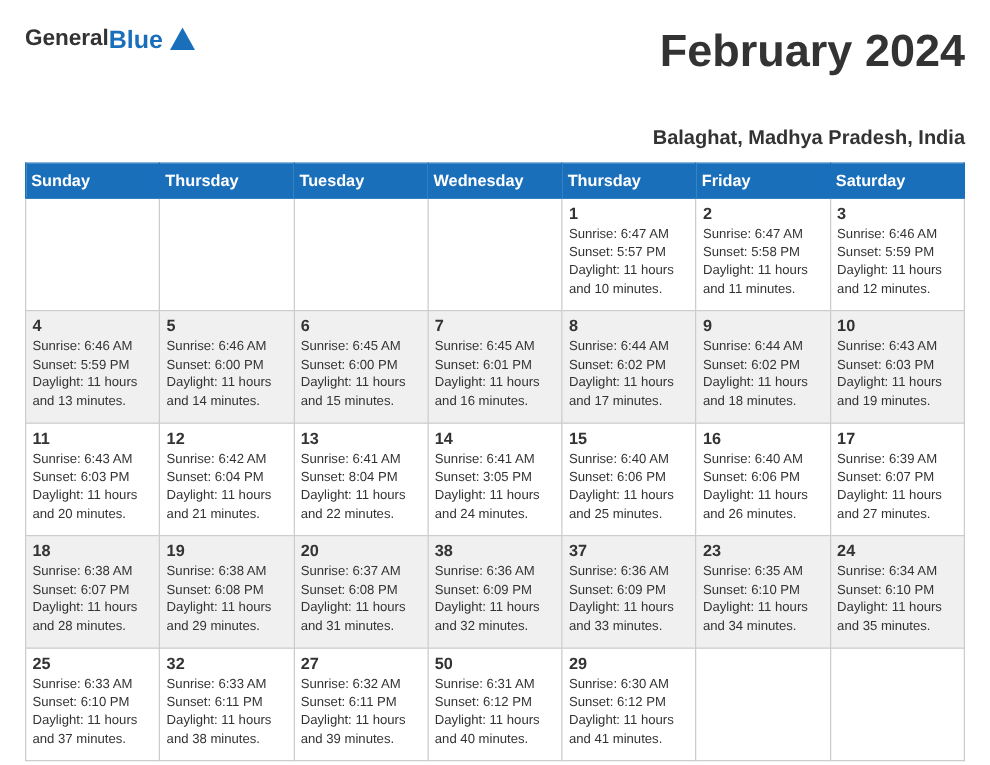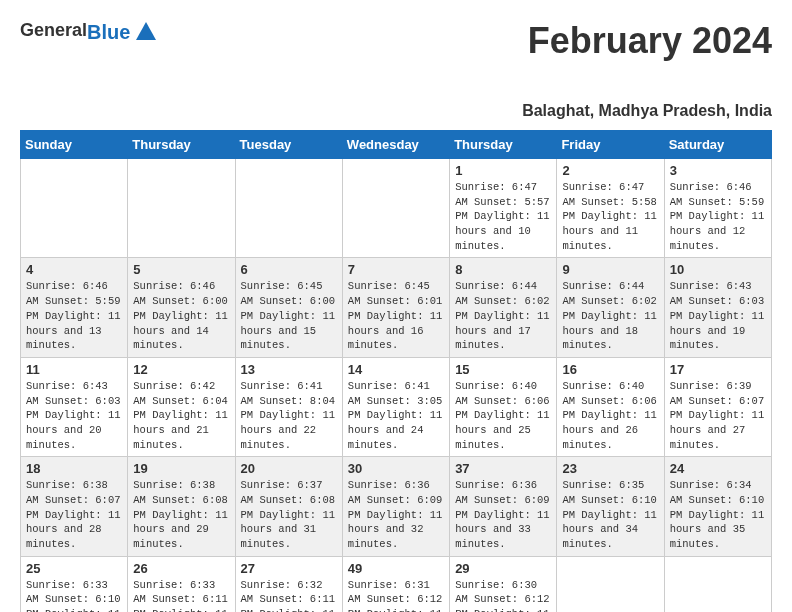--- a/index.html
+++ b/index.html
@@ -79,21 +79,20 @@
     .day-number {
       font-size: 13px;
       font-weight: bold;
       color: #333;
       margin-bottom: 2px;
     }
     .day-info {
       font-size: 10.5px;
       color: #333;
       line-height: 1.4;
-      font-family: Liberation Mono, monospace;
     }
     .empty-cell {
       background: #fff;
     }
     .row-shaded td {
       background-color: #f0f0f0;
     }
     .row-white td {
       background-color: #ffffff;
     }
@@ -275,21 +274,21 @@
 and 29 minutes.</div>
         </td>
         <td>
           <div class="day-number">20</div>
           <div class="day-info">Sunrise: 6:37 AM
 Sunset: 6:08 PM
 Daylight: 11 hours
 and 31 minutes.</div>
         </td>
         <td>
-          <div class="day-number">30</div>
+          <div class="day-number">38</div>
           <div class="day-info">Sunrise: 6:36 AM
 Sunset: 6:09 PM
 Daylight: 11 hours
 and 32 minutes.</div>
         </td>
         <td>
           <div class="day-number">37</div>
           <div class="day-info">Sunrise: 6:36 AM
 Sunset: 6:09 PM
 Daylight: 11 hours
@@ -312,35 +311,35 @@
       </tr>
       <tr class="row-white">
         <td>
           <div class="day-number">25</div>
           <div class="day-info">Sunrise: 6:33 AM
 Sunset: 6:10 PM
 Daylight: 11 hours
 and 37 minutes.</div>
         </td>
         <td>
-          <div class="day-number">26</div>
+          <div class="day-number">32</div>
           <div class="day-info">Sunrise: 6:33 AM
 Sunset: 6:11 PM
 Daylight: 11 hours
 and 38 minutes.</div>
         </td>
         <td>
           <div class="day-number">27</div>
           <div class="day-info">Sunrise: 6:32 AM
 Sunset: 6:11 PM
 Daylight: 11 hours
 and 39 minutes.</div>
         </td>
         <td>
-          <div class="day-number">49</div>
+          <div class="day-number">50</div>
           <div class="day-info">Sunrise: 6:31 AM
 Sunset: 6:12 PM
 Daylight: 11 hours
 and 40 minutes.</div>
         </td>
         <td>
           <div class="day-number">29</div>
           <div class="day-info">Sunrise: 6:30 AM
 Sunset: 6:12 PM
 Daylight: 11 hours

